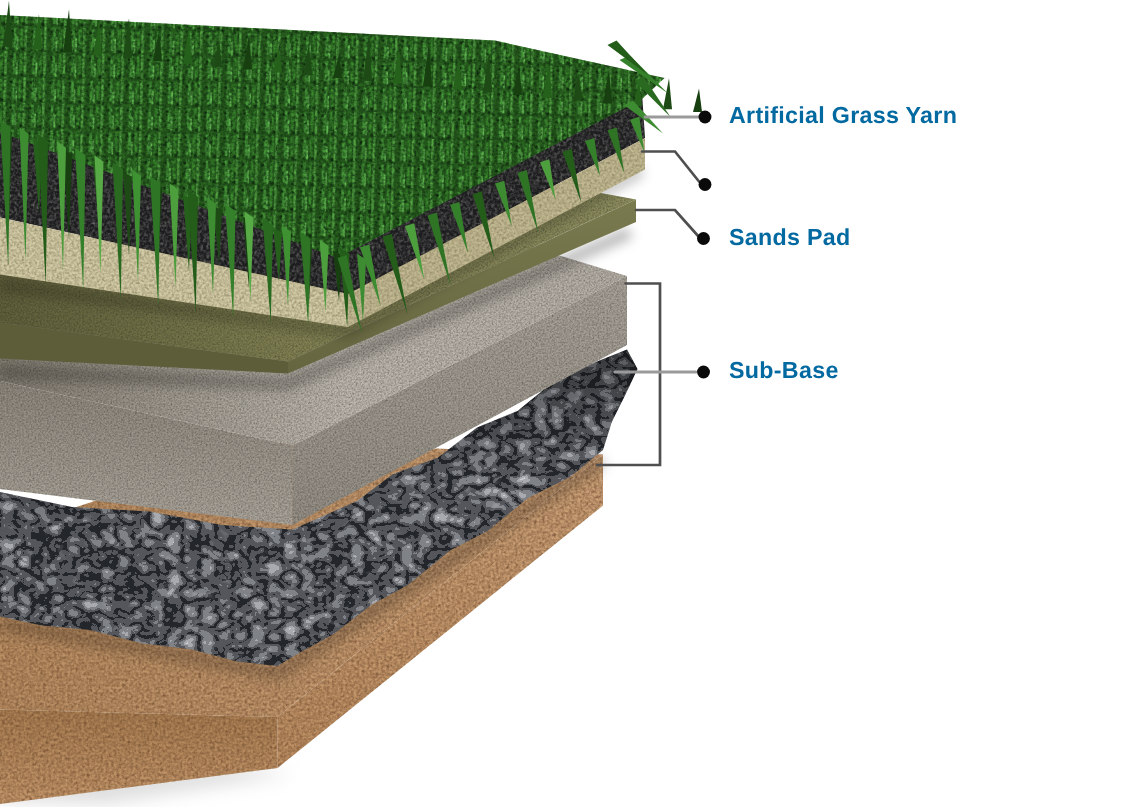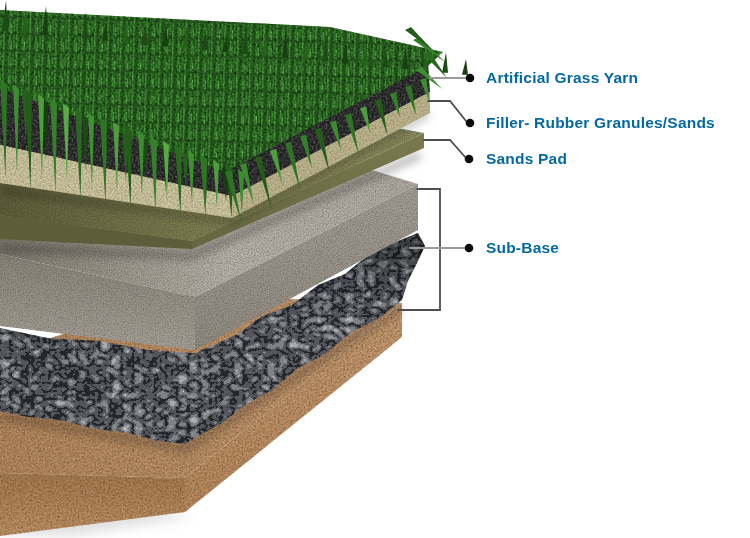--- a/index.html
+++ b/index.html
@@ -265,16 +265,15 @@
     <g fill="#0a0a0a" stroke="none">
       <circle cx="470" cy="78" r="4.3"></circle>
       <circle cx="470" cy="123" r="4.3"></circle>
       <circle cx="469" cy="159" r="4.3"></circle>
       <circle cx="469" cy="248" r="4.3"></circle>
     </g>
   </g>
 </svg>
 
   <div class="callout" style="top:78px">Artificial Grass Yarn</div>
-  <div class="callout" style="top:123px">Filler- Rubber Granules/Sands</div>
   <div class="callout" style="top:159px">Sands Pad</div>
   <div class="callout" style="top:248px">Sub-Base</div>
 </div>
 
 </body></html>

